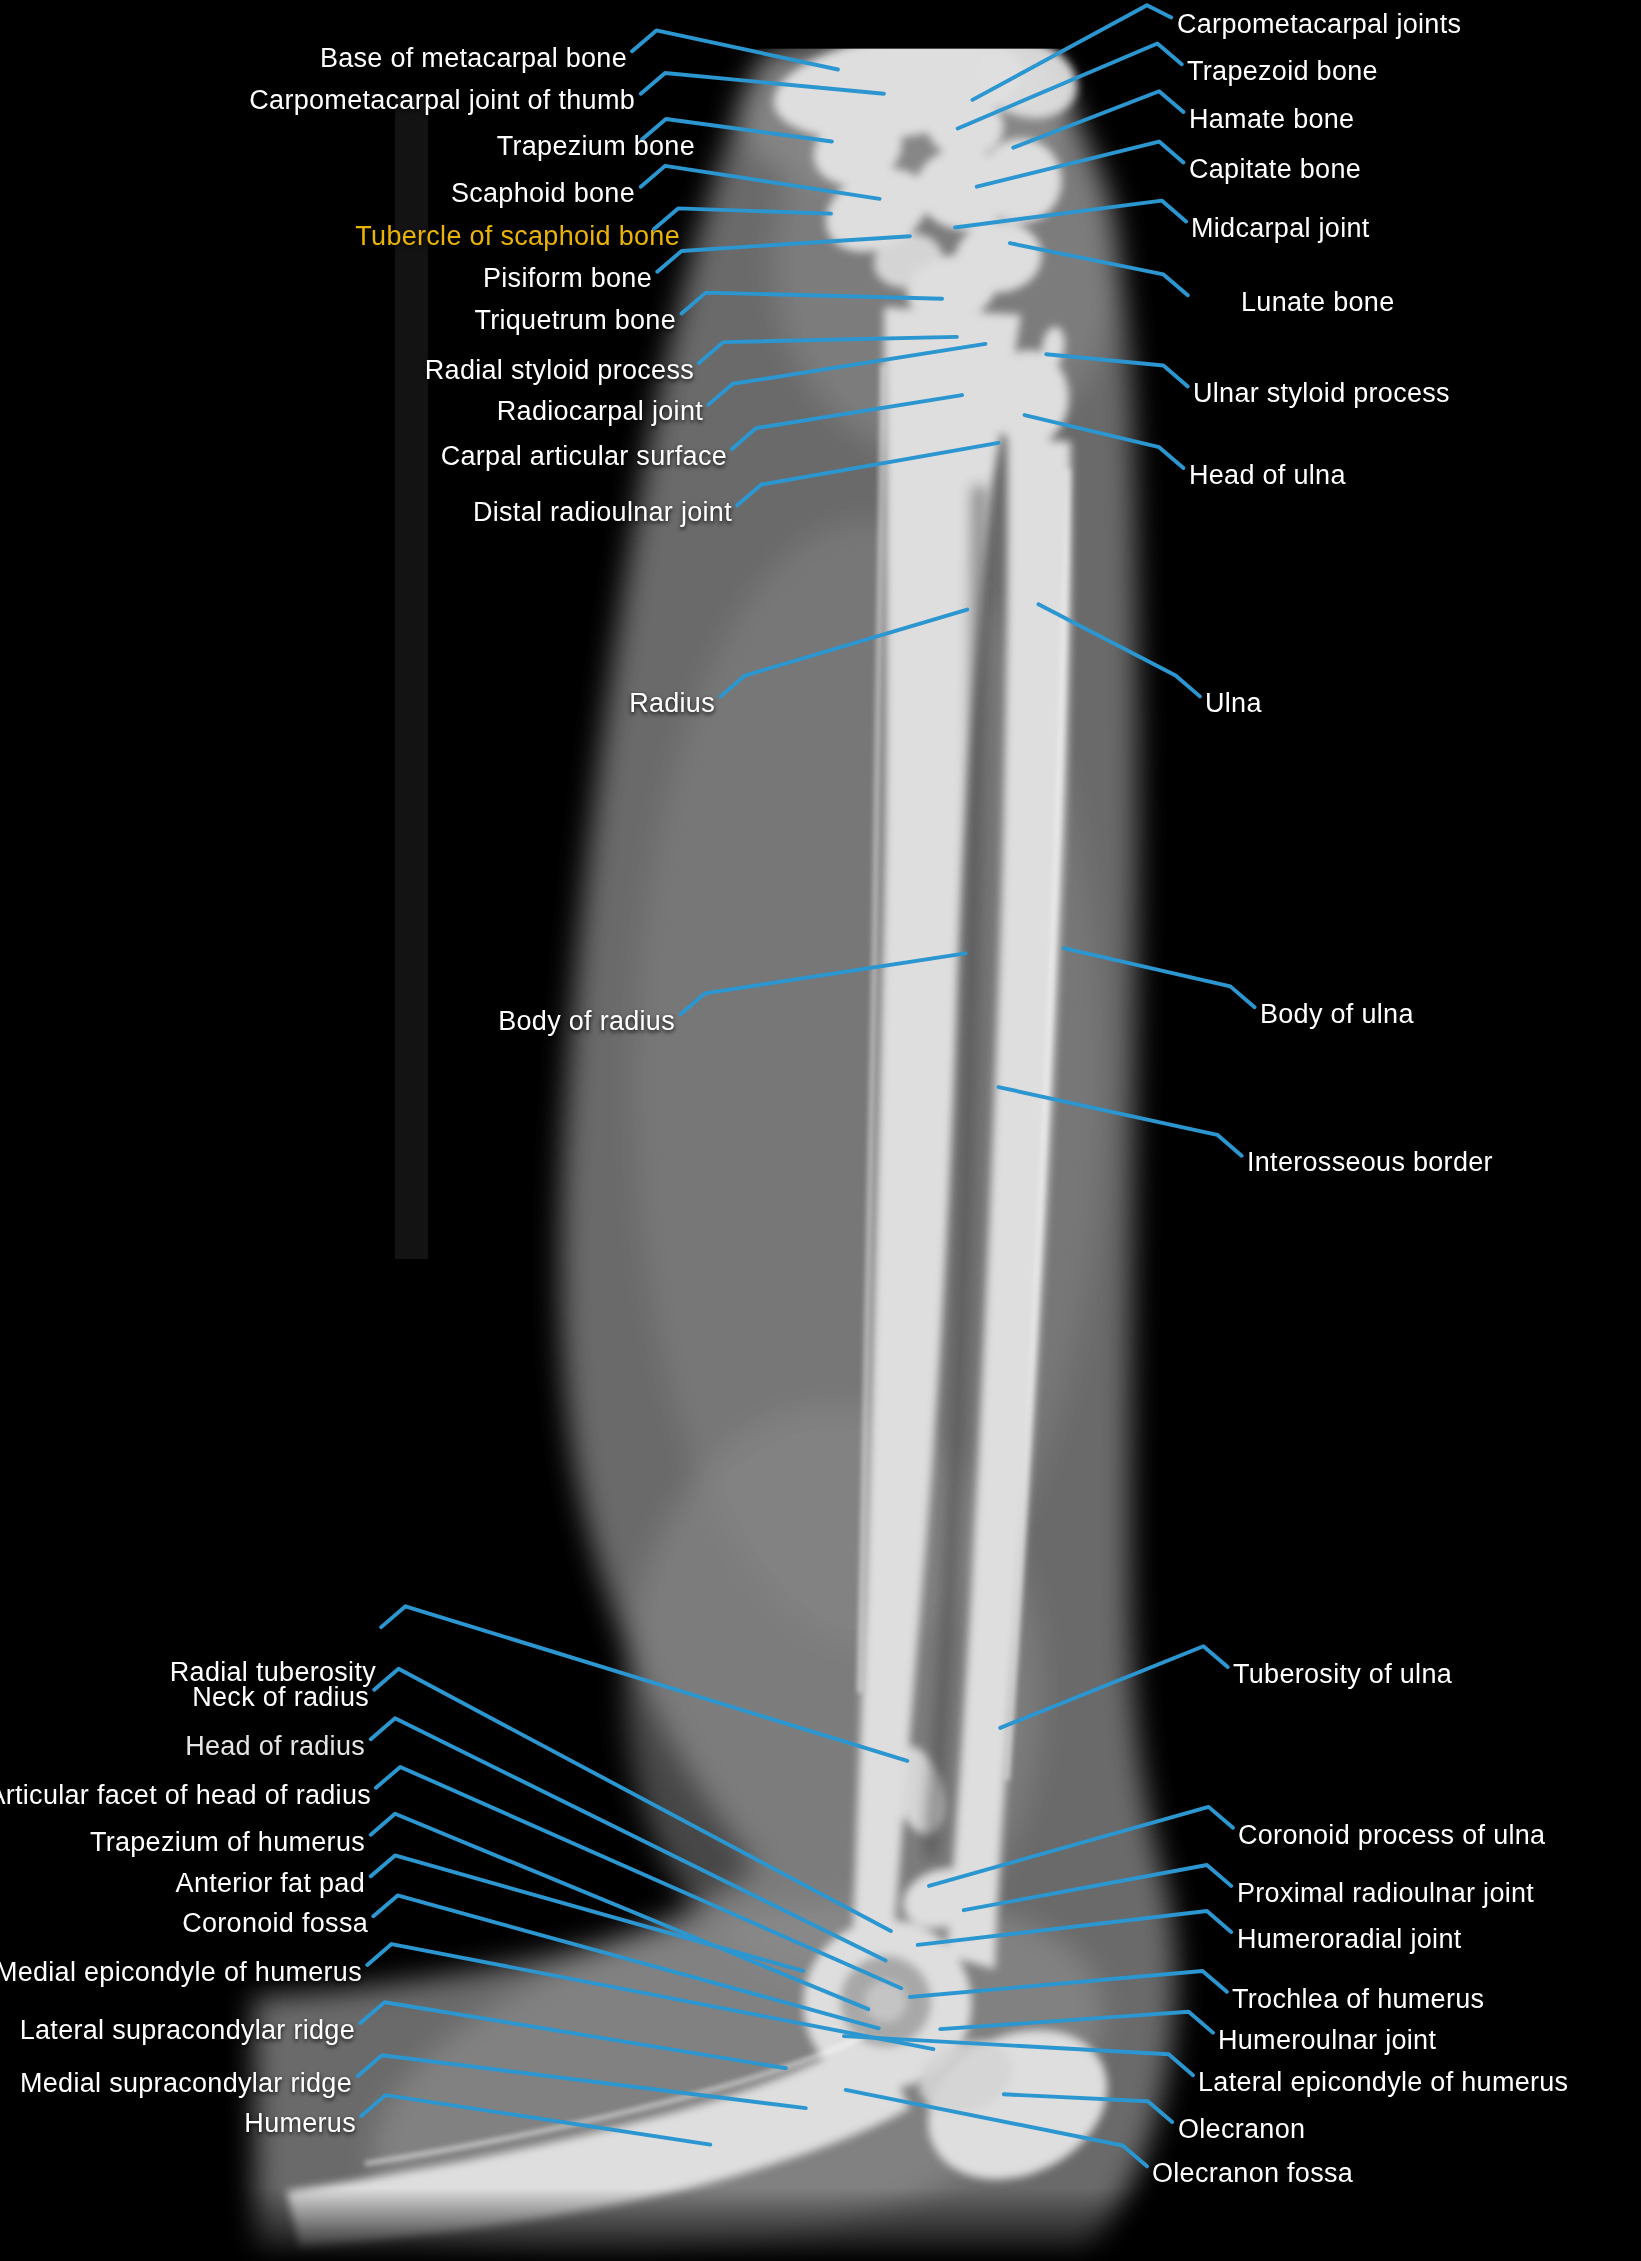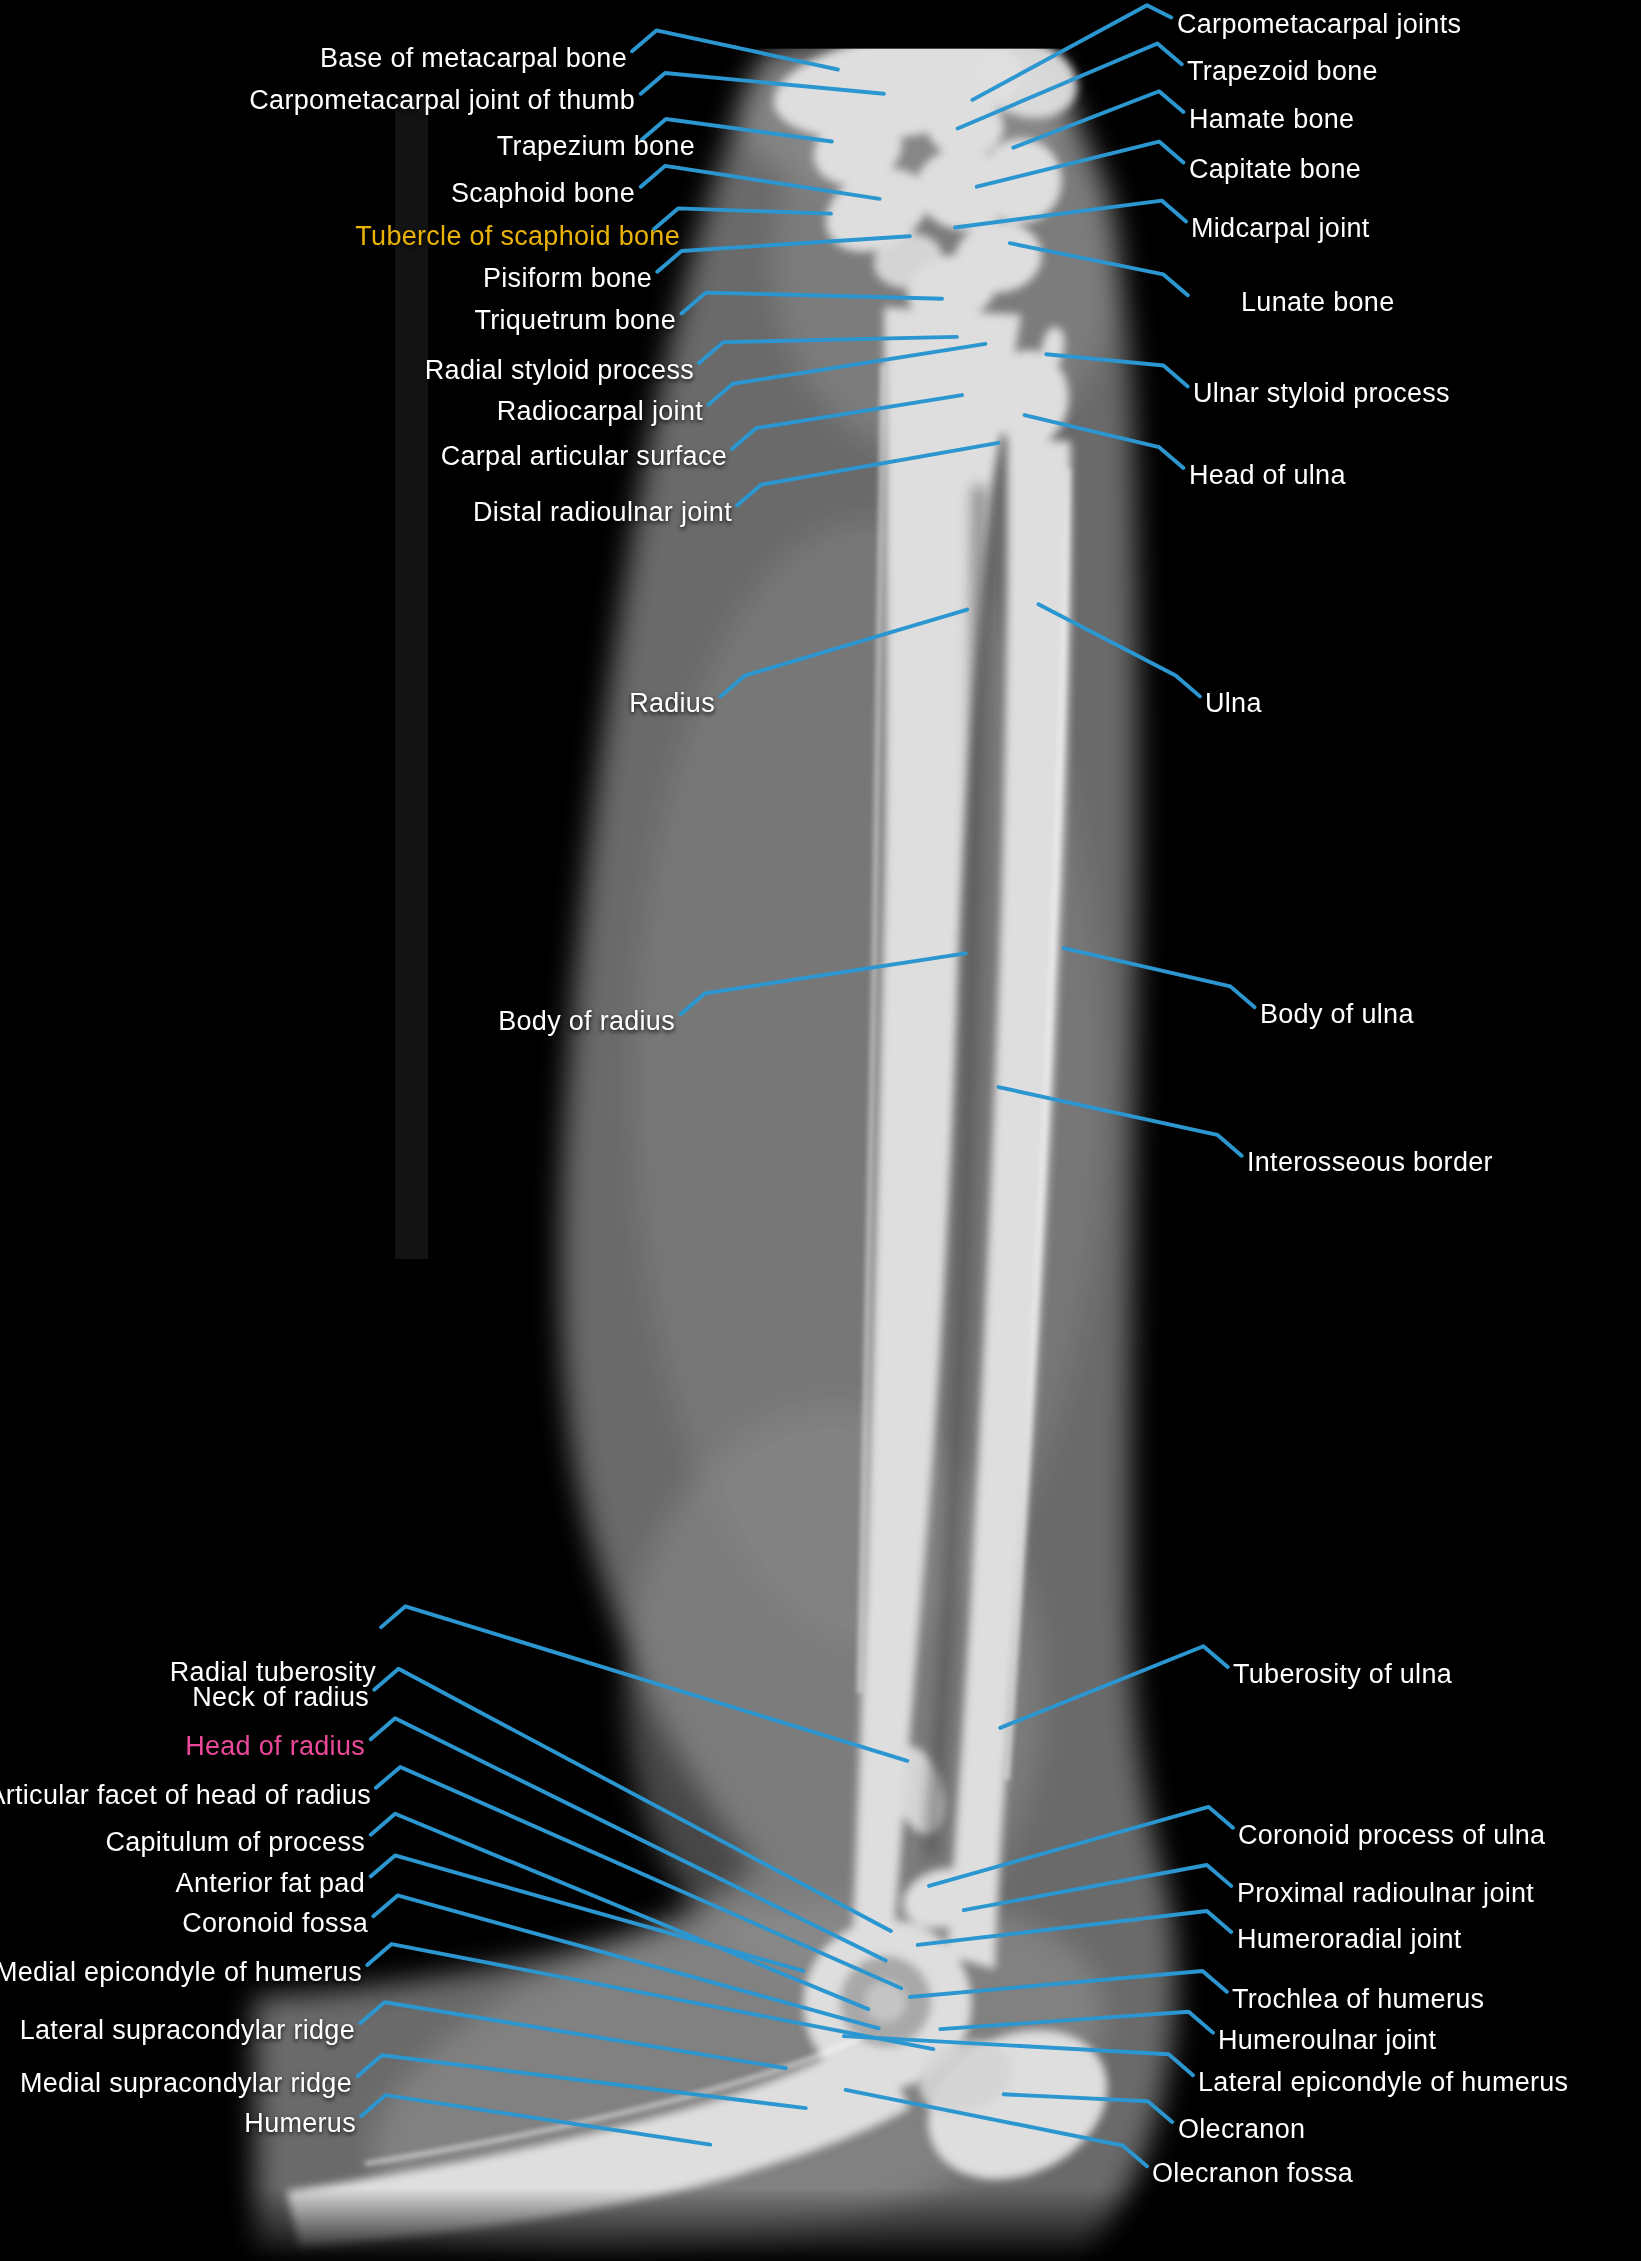--- a/index.html
+++ b/index.html
@@ -168,23 +168,23 @@
       <div class="label left" style="top: 280px; color: rgb(255, 255, 255); right: 989px;">Pisiform bone</div>
       <div class="label left" style="top: 322px; color: rgb(255, 255, 255); right: 965px;">Triquetrum bone</div>
       <div class="label left" style="top: 372px; color: rgb(255, 255, 255); right: 947px;">Radial styloid process</div>
       <div class="label left" style="top: 413px; color: rgb(255, 255, 255); right: 938px;">Radiocarpal joint</div>
       <div class="label left" style="top: 458px; color: rgb(255, 255, 255); right: 914px;">Carpal articular surface</div>
       <div class="label left" style="top: 514px; color: rgb(255, 255, 255); right: 909px;">Distal radioulnar joint</div>
       <div class="label left" style="top: 705px; color: rgb(255, 255, 255); right: 926px;">Radius</div>
       <div class="label left" style="top: 1023px; color: rgb(255, 255, 255); right: 966px;">Body of radius</div>
       <div class="label left" style="top: 1636px; color: rgb(255, 255, 255); right: 1265px; margin-top: 38px;">Radial tuberosity</div>
       <div class="label left" style="top: 1699px; color: rgb(255, 255, 255); right: 1272px;">Neck of radius</div>
-      <div class="label left" style="top: 1748px; color: #ec4899; right: 1276px;">Head of radius</div>
+      <div class="label left" style="top: 1748px; color: #e5e5e5; right: 1276px;">Head of radius</div>
       <div class="label left" style="top: 1797px; color: rgb(255, 255, 255); right: 1270px;">Articular facet of head of radius</div>
-      <div class="label left" style="top: 1844px; color: rgb(255, 255, 255); right: 1276px;">Capitulum of process</div>
+      <div class="label left" style="top: 1844px; color: rgb(255, 255, 255); right: 1276px;">Trapezium of humerus</div>
       <div class="label left" style="top: 1885px; color: rgb(255, 255, 255); right: 1276px;">Anterior fat pad</div>
       <div class="label left" style="top: 1925px; color: rgb(255, 255, 255); right: 1273px;">Coronoid fossa</div>
       <div class="label left" style="top: 1974px; color: rgb(255, 255, 255); right: 1279px;">Medial epicondyle of humerus</div>
       <div class="label left" style="top: 2032px; color: rgb(255, 255, 255); right: 1286px;">Lateral supracondylar ridge</div>
       <div class="label left" style="top: 2085px; color: rgb(255, 255, 255); right: 1289px;">Medial supracondylar ridge</div>
       <div class="label left" style="top: 2125px; color: rgb(255, 255, 255); right: 1285px; text-align: center;">Humerus</div>
       <div class="label right" style="top: 26px; color: rgb(255, 255, 255); left: 1177px;">Carpometacarpal joints</div>
       <div class="label right" style="top: 73px; color: rgb(255, 255, 255); left: 1187px;">Trapezoid bone</div>
       <div class="label right" style="top: 121px; color: rgb(255, 255, 255); left: 1189px;">Hamate bone</div>
       <div class="label right" style="top: 171px; color: rgb(255, 255, 255); left: 1189px;">Capitate bone</div>

